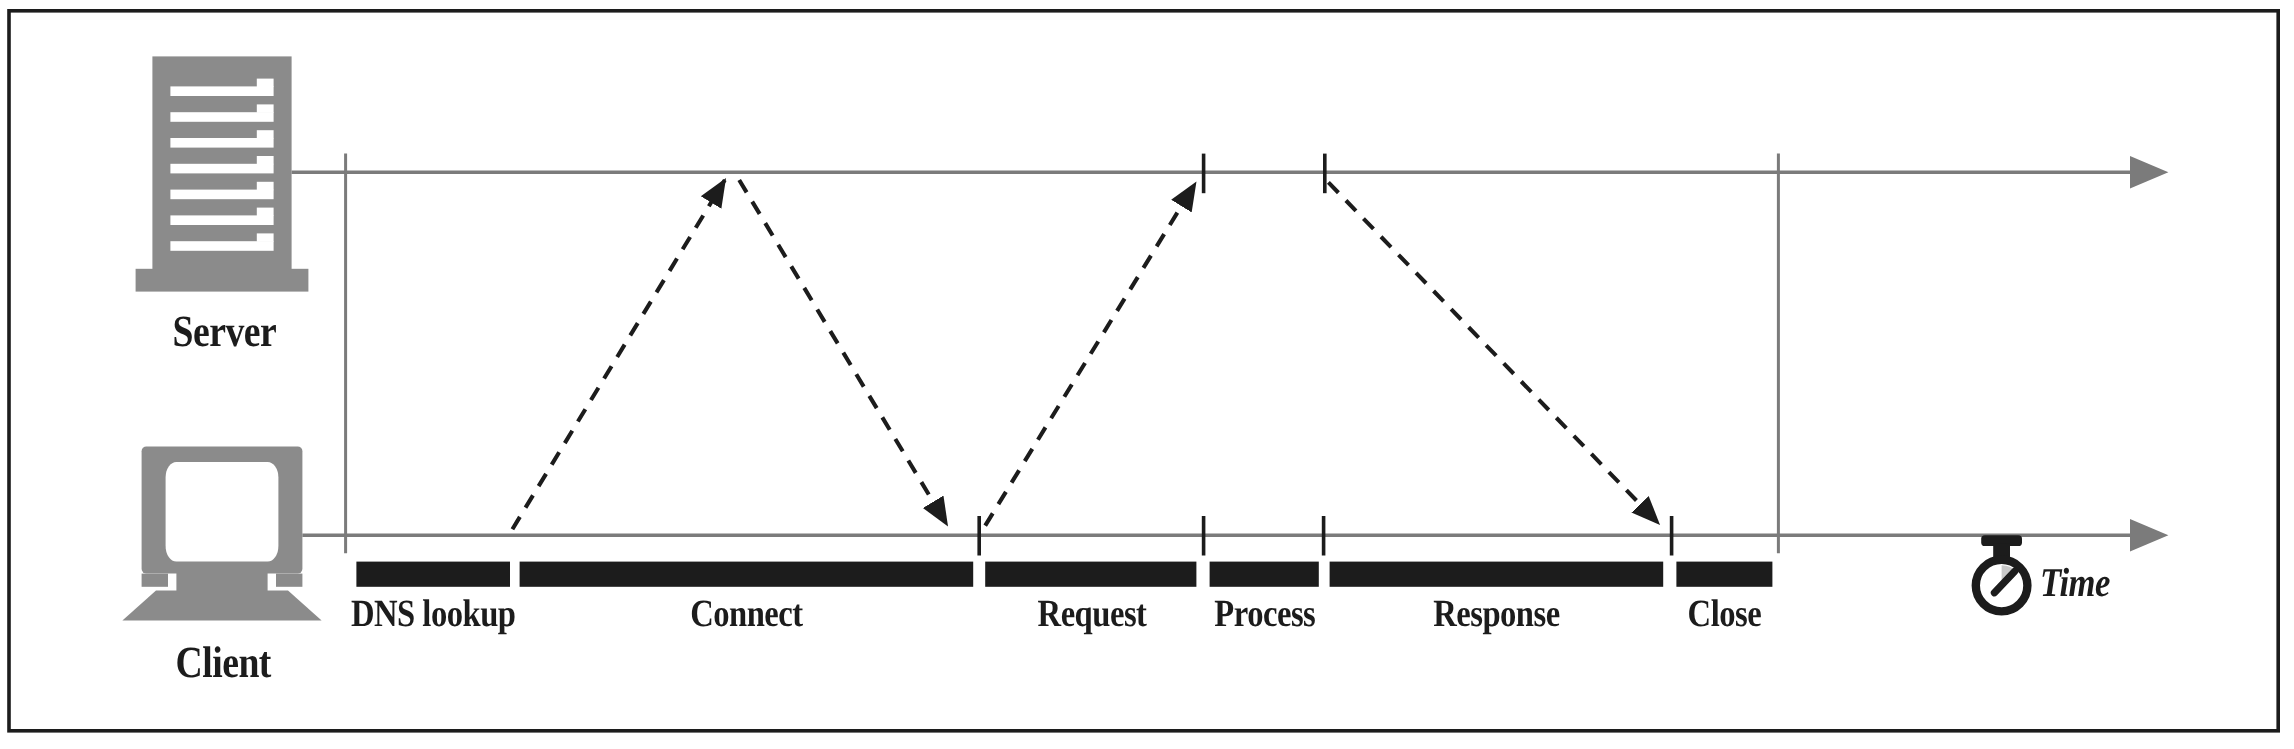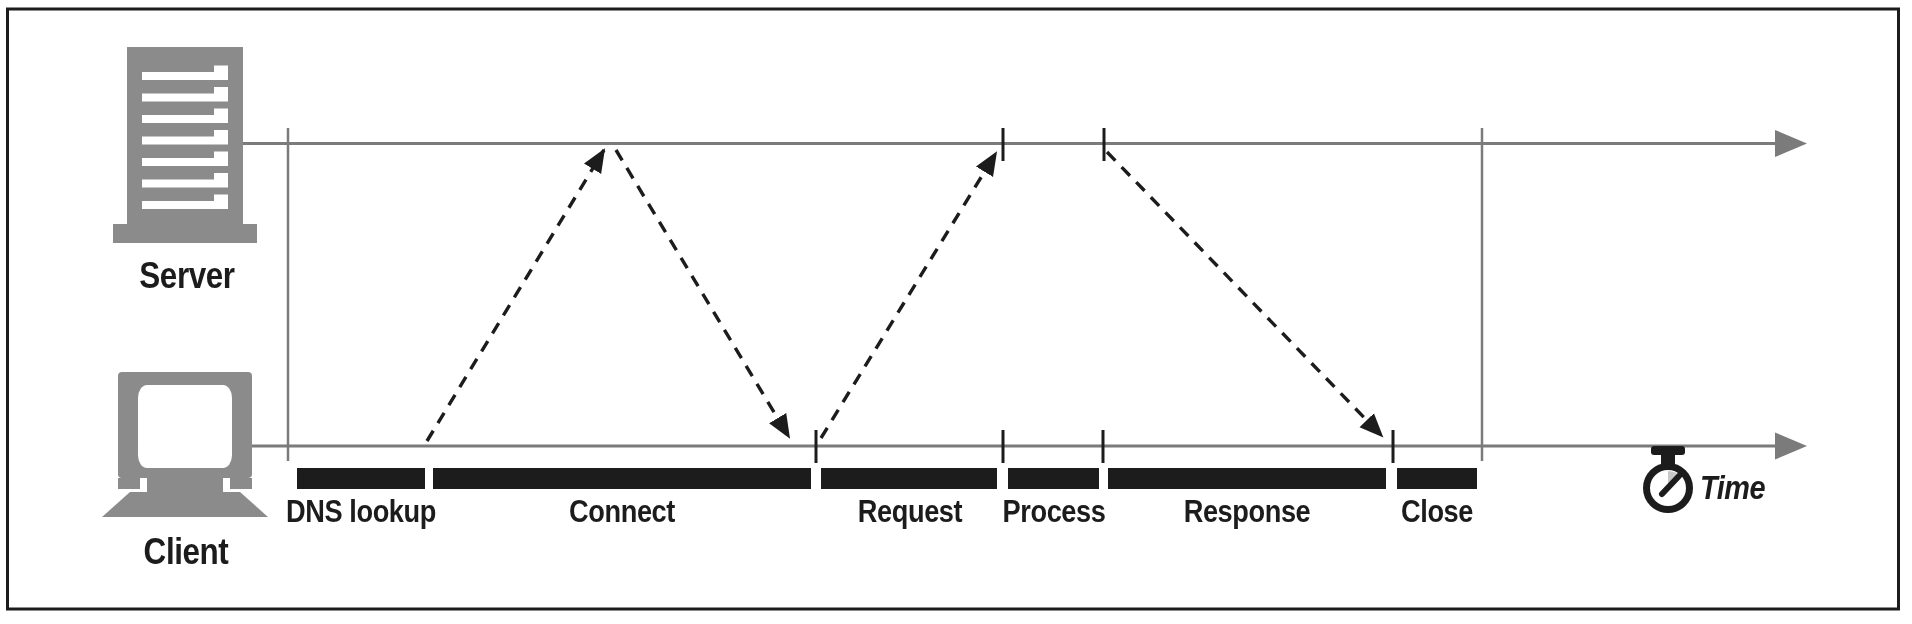--- a/index.html
+++ b/index.html
@@ -1,18 +1,18 @@
 <!DOCTYPE html>
 <html><head>
 <meta charset="utf-8">
 <style>
   html,body { margin:0; padding:0; background:#ffffff; }
   .stage {
     position:relative; width:1912px; height:624px; background:#ffffff;
-    font-family:Liberation Sans, sans-serif; overflow:hidden;
+    font-family:Liberation Serif, serif; overflow:hidden;
   }
   svg.art { position:absolute; left:0; top:0; }
   .lbl {
     position:absolute; color:#1c1c1c; white-space:nowrap;
     transform:translateX(-50%) scaleX(0.85);
     font-weight:bold; letter-spacing:-0.5px;
   }
   .actor-lbl  { font-size:37px; }
   .bar-lbl    { font-size:32px; }
   .time-lbl   {

